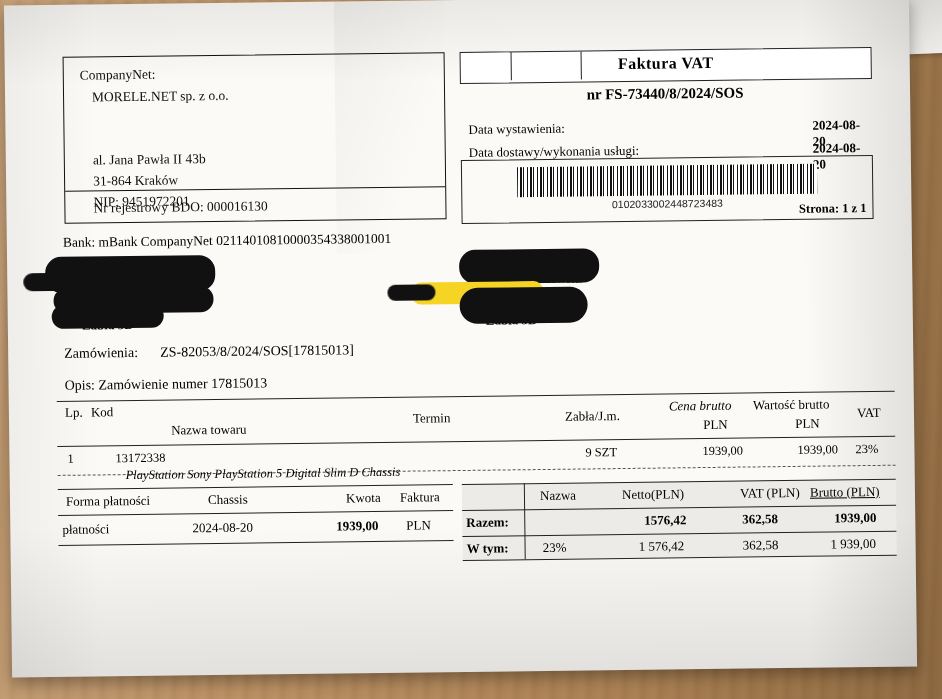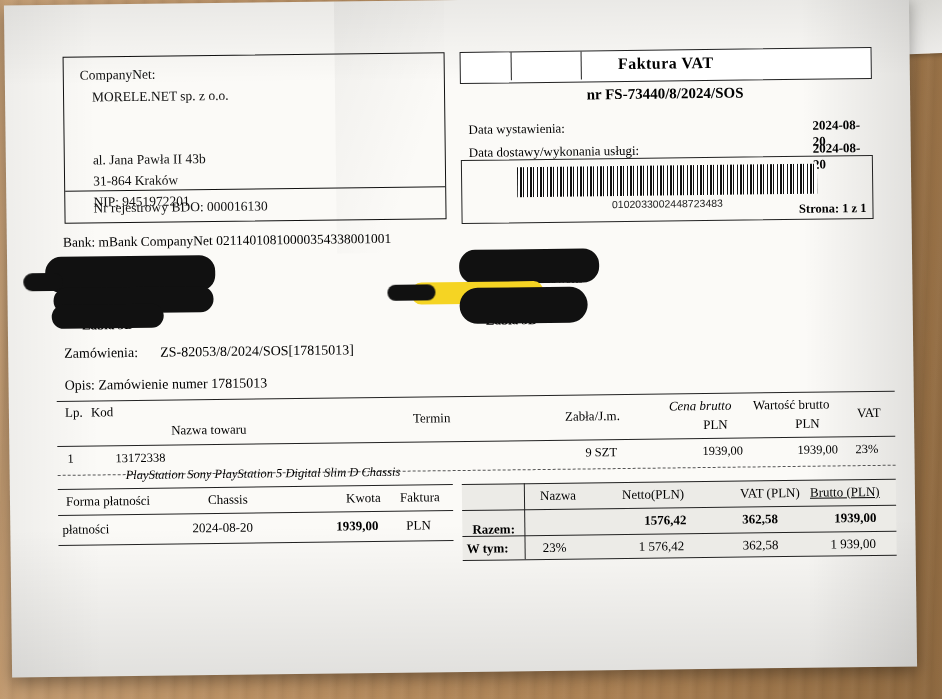--- a/index.html
+++ b/index.html
@@ -272,21 +272,21 @@
     <div class="hl" style="top:26px;"></div>
     <div class="hl" style="top:52px;"></div>
     <div class="hl" style="top:76px;"></div>
     <div class="vl" style="left:62px;"></div>
 
     <div class="th" style="left:78px;top:5px;">Nazwa</div>
     <div class="th" style="left:160px;top:5px;">Netto(PLN)</div>
     <div class="th" style="left:258px;top:5px;margin-left:20px;">VAT (PLN)</div>
     <div class="th" style="left:348px;top:5px;text-decoration:underline;">Brutto (PLN)</div>
 
-    <div class="tb" style="left:4px;top:38px;margin-left:6px;">Razem:</div>
+    <div class="tb" style="left:4px;top:31px;">Razem:</div>
     <div class="tb" style="left:182px;top:31px;">1576,42</div>
     <div class="tb" style="left:280px;top:31px;">362,58</div>
     <div class="tb" style="left:372px;top:31px;">1939,00</div>
 
     <div class="tb" style="left:4px;top:57px;">W tym:</div>
     <div class="tc" style="left:80px;top:57px;">23%</div>
     <div class="tc" style="left:176px;top:57px;">1 576,42</div>
     <div class="tc" style="left:280px;top:57px;">362,58</div>
     <div class="tc" style="left:368px;top:57px;">1 939,00</div>
   </div>

